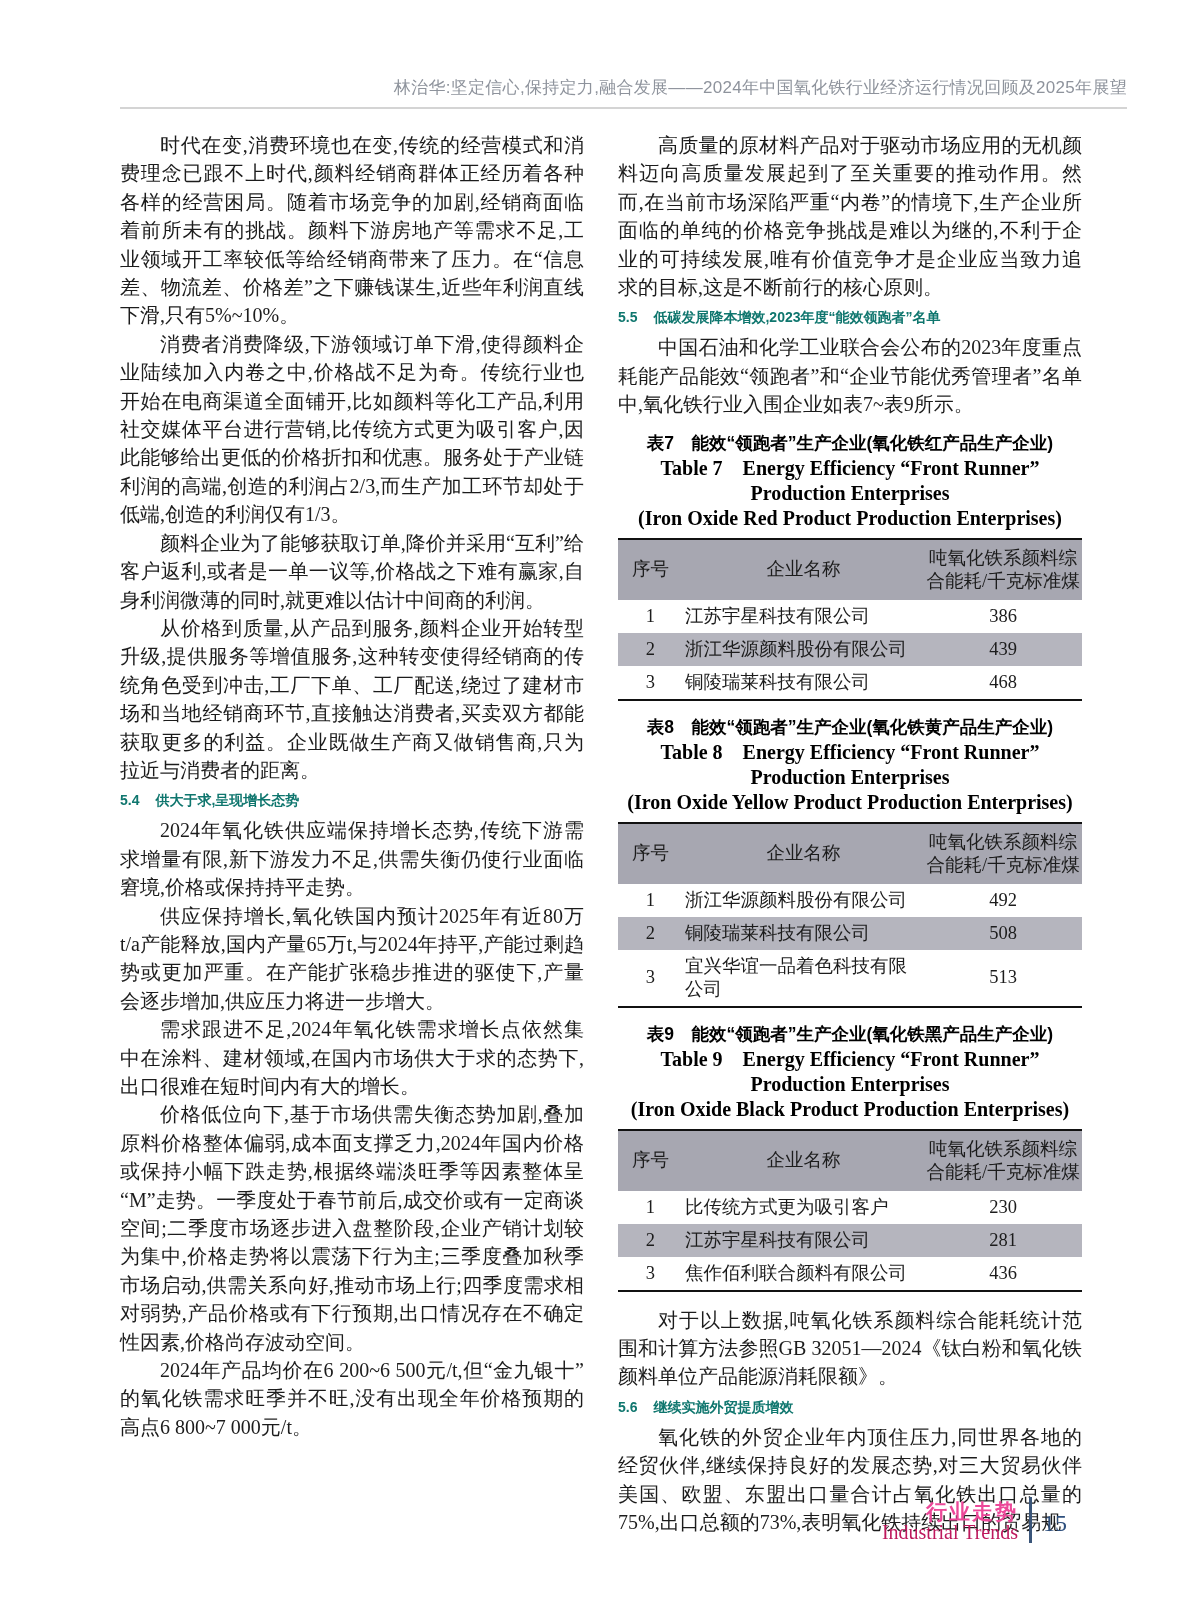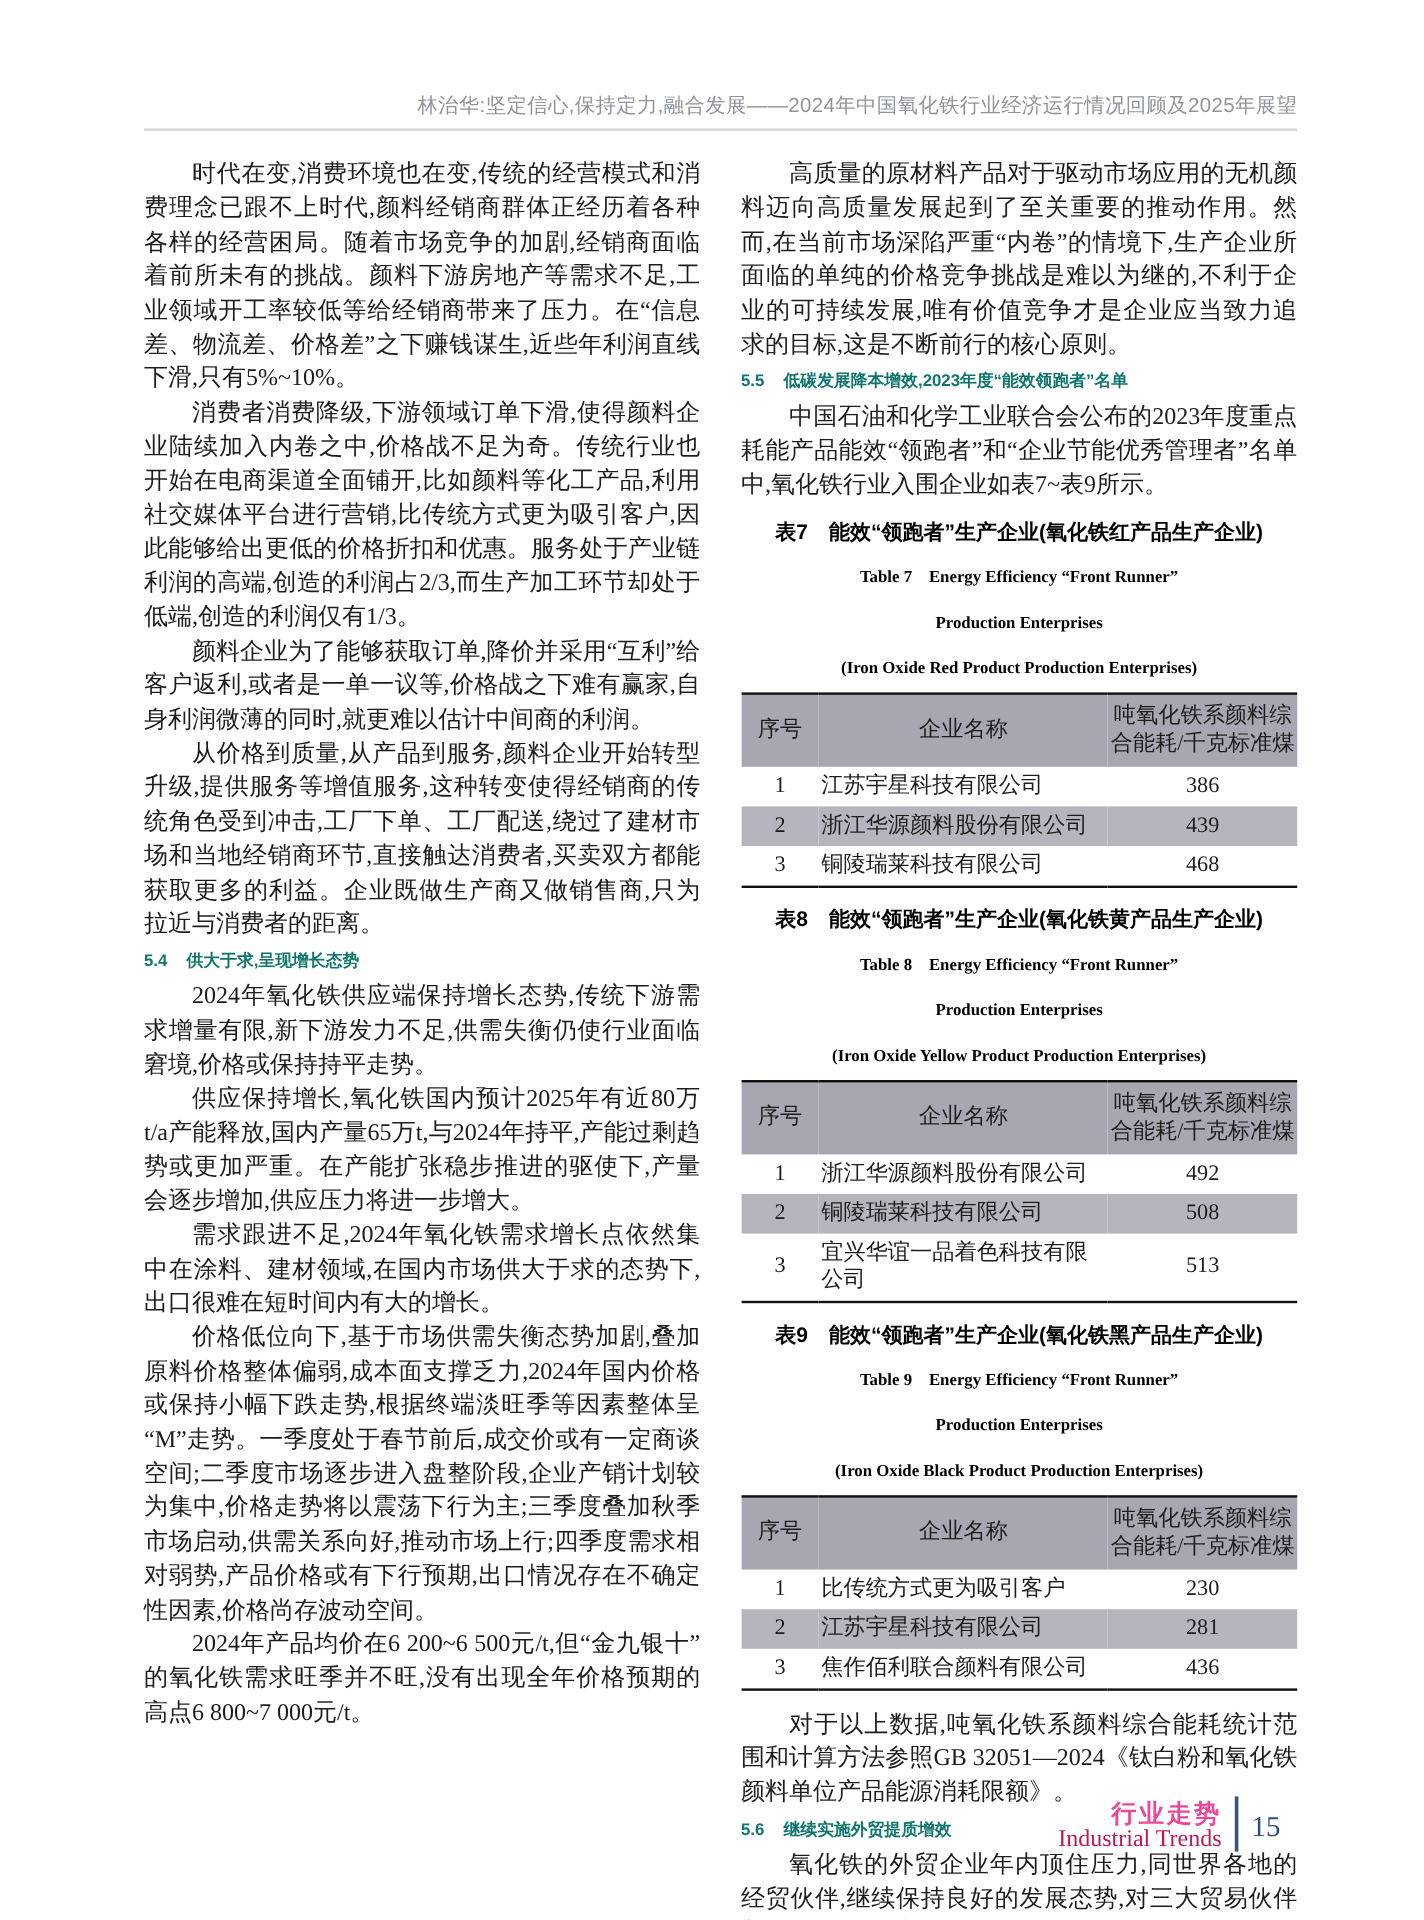--- a/index.html
+++ b/index.html
@@ -1,21 +1,21 @@
 <!DOCTYPE html>
 <html lang="zh"><head>
 <meta charset="utf-8">
 <style>
   html,body{margin:0;padding:0;}
   body{
     width:1187px;height:1600px;position:relative;overflow:hidden;
     background:#ffffff;color:#1c1c1c;
     font-family:"Liberation Serif","DejaVu Serif",serif;
   }
-  .page{position:absolute;inset:0;padding:78px 106px 0 120px;box-sizing:border-box;}
+  .page{position:absolute;inset:0;padding:78px 60px 0 120px;box-sizing:border-box;}
 
   
   .running-head{
     text-align:right;font-family:"Liberation Sans","DejaVu Sans",sans-serif;
     font-size:17px;color:#8e939c;letter-spacing:.3px;line-height:20px;
   }
   .head-rule{border:none;border-top:2px solid #d4d4d4;margin:9px 0 22px 0;}
 
   
   .columns{display:flex;gap:34px;align-items:flex-start;}
@@ -30,21 +30,21 @@
   .section-head .sec-num{margin-right:16px;}
 
   
   .table-block{margin:12px 0 14px 0;}
   .tbl-caption-cn{
     font-family:"Liberation Sans","DejaVu Sans",sans-serif;font-weight:bold;
     font-size:17.5px;line-height:25px;text-align:center;color:#000;
   }
   .tbl-caption-en{
     font-family:"Liberation Serif","DejaVu Serif",serif;font-weight:bold;
-    font-size:14px;line-height:25px;text-align:center;color:#000;margin-top:13px;
+    font-size:20px;line-height:25px;text-align:center;color:#000;
   }
   table.energy-table{
     width:100%;border-collapse:collapse;margin-top:7px;
     border-top:2.5px solid #111;border-bottom:2.5px solid #111;
     font-size:18.5px;line-height:23px;
   }
   table.energy-table th{
     font-weight:normal;background:#a7a7b1;padding:7px 2px;text-align:center;vertical-align:middle;
   }
   table.energy-table td{padding:5px 2px;vertical-align:middle;}

